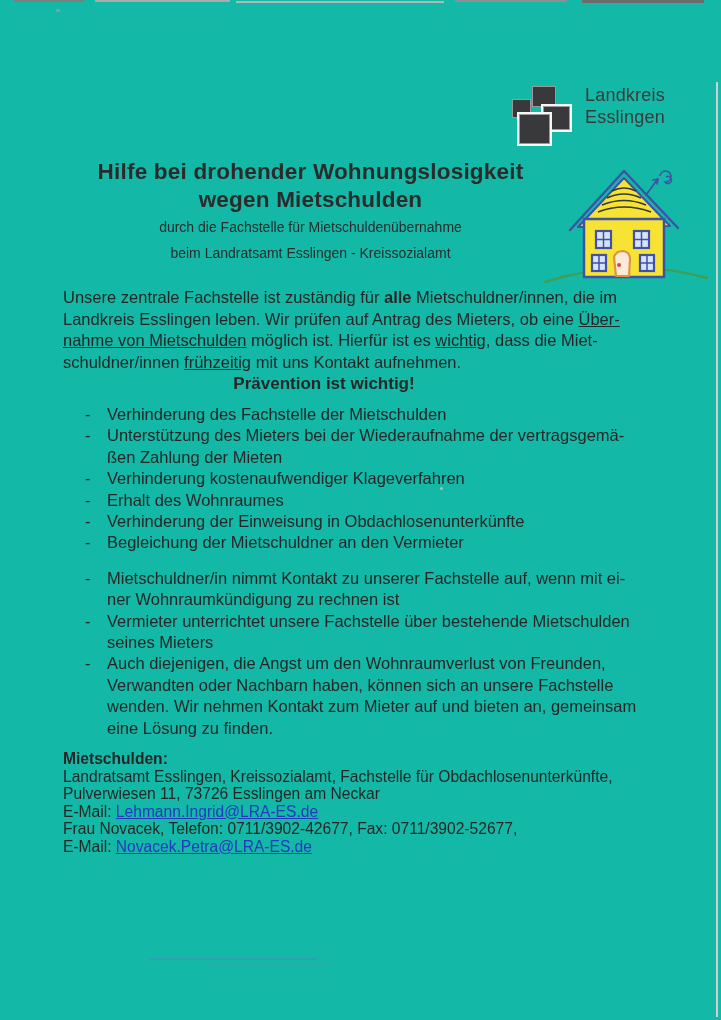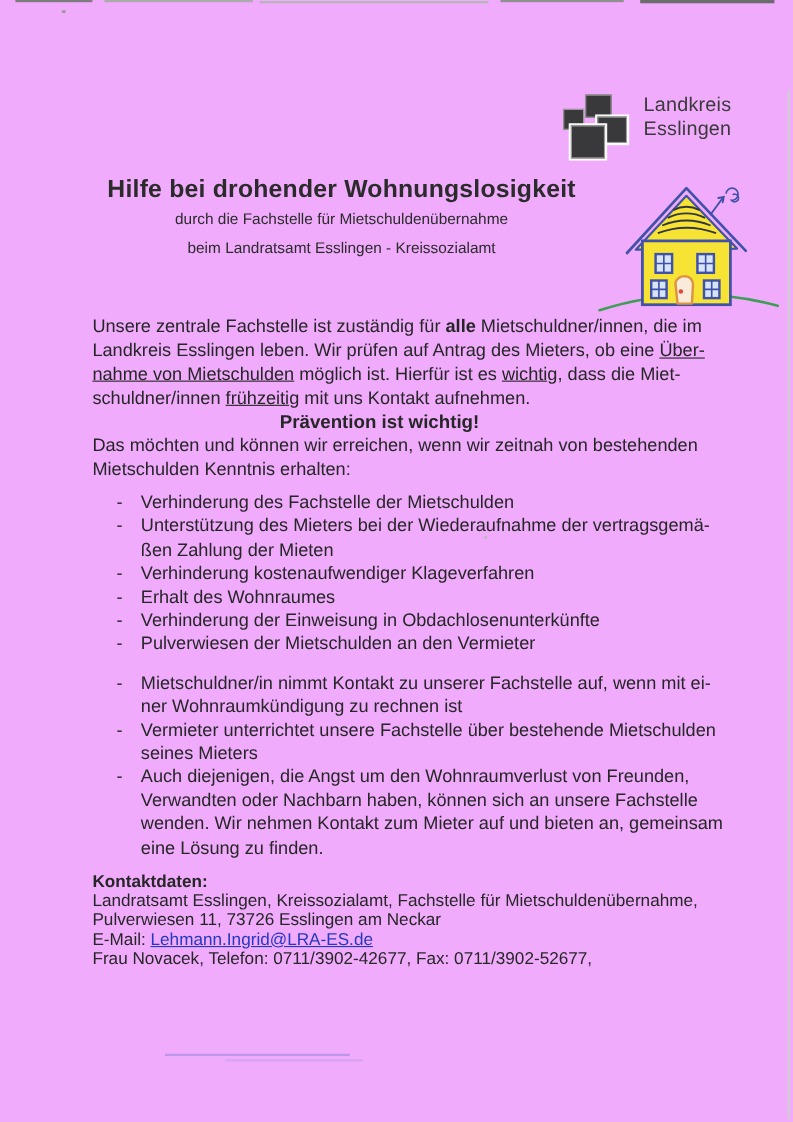--- a/index.html
+++ b/index.html
@@ -1,21 +1,21 @@
 <!DOCTYPE html>
 <html lang="de" style="--link-blue: #2438c0; --logo-dark: #39393b; --house-yellow: #f6e333; --house-blue: #3f51a8; --ground-green: #3f9e55; --door-orange: #dd9440; --door-fill: #faeada;"><head>
 <meta charset="utf-8">
 <style>
   html,body{margin:0;padding:0;}
   body{background:#e8e8e8;}
   .page{
     position:relative;
     width:721px;height:1020px;
     margin:0 auto;
-    background:#f0abfc;
+    background:#14b8a6;
     overflow:hidden;
     font-family:"Liberation Sans","DejaVu Sans",sans-serif;
     color:#262626;
     -webkit-font-smoothing:antialiased;
   }
   
   .scanline{position:absolute;background:#8a8a8a;}
   .speck{position:absolute;border-radius:50%;}
   .edge-line{position:absolute;width:1.5px;background:#cfcfcf;}
   .ghost{position:absolute;filter:blur(.7px);}
@@ -26,21 +26,21 @@
     position:absolute;left:585px;top:84px;
     font-size:18px;line-height:22px;color:#3a3a3a;letter-spacing:.2px;
   }
   
   .title-block{position:absolute;left:58px;top:158px;width:505px;text-align:center;color:#2b2b2b;}
   .title-line{font-size:22.5px;line-height:28px;font-weight:bold;letter-spacing:.2px;}
   .subtitle-line{font-size:14px;line-height:26px;}
   
   .house{position:absolute;left:540px;top:155px;width:178px;height:138px;}
   
-  .content{position:absolute;left:84px;top:287px;width:578px;font-size:16.5px;line-height:21.5px;}
+  .content{position:absolute;left:63px;top:287px;width:578px;font-size:16.5px;line-height:21.5px;}
   .content p{margin:0;}
   .center-heading{margin-top:7px;width:522px;text-align:center;font-weight:bold;font-size:17px;line-height:22px;}
   .para-gap{margin-top:15px;}
   .bullet-list{margin-top:9px;padding-left:22px;line-height:21.4px;}
   .bullet-row{display:flex;align-items:flex-start;}
   .bullet-row .dash{width:22px;flex:0 0 22px;}
   .bullet-row .btext{flex:1;}
   .how-heading{margin-top:3px;}
   .bullet-list.second{margin-top:14px;}
   
@@ -71,20 +71,21 @@
     <div class="logo-square rim" style="left:543px;top:106px;width:27px;height:24px;z-index:2;"></div>
     <div class="logo-square rim" style="left:519px;top:114px;width:31px;height:30px;z-index:3;"></div>
     <div class="logo-name">
       <div>Landkreis</div>
       <div>Esslingen</div>
     </div>
   </div>
 
   <div class="title-block">
     <div class="title-line">Hilfe bei drohender Wohnungslosigkeit</div>
+    <div class="title-line">wegen Mietschulden</div>
     <div class="subtitle-line">durch die Fachstelle für Mietschuldenübernahme</div>
     <div class="subtitle-line">beim Landratsamt Esslingen - Kreissozialamt</div>
   </div>
 
   <div class="house">
     <svg width="178" height="138" viewBox="0 0 178 138" xmlns="http://www.w3.org/2000/svg">
 
       <path d="M5 127 Q 88 101 167 123" fill="none" stroke="var(--ground-green,#3f9e55)" stroke-width="2.4" stroke-linecap="round"></path>
 
       <path d="M38 72 L84 23 L130 71 Z" fill="var(--house-yellow,#f6e333)" stroke="var(--house-blue,#3f51a8)" stroke-width="2" stroke-linejoin="round"></path>
@@ -119,21 +120,20 @@
       <circle cx="79" cy="110" r="2" fill="#d9483a"></circle>
     </svg>
   </div>
 
   <div class="content">
 
     <p id="intro"><span>Unsere zentrale Fachstelle ist zuständig für </span><span style="font-weight: bold;">alle</span><span> Mietschuldner/innen, die im</span><br><span>Landkreis Esslingen leben. Wir prüfen auf Antrag des Mieters, ob eine </span><span style="text-decoration: underline;">Über-</span><br><span style="text-decoration: underline;">nahme von Mietschulden</span><span> möglich ist. Hierfür ist es </span><span style="text-decoration: underline;">wichtig</span><span>, dass die Miet-</span><br><span>schuldner/innen </span><span style="text-decoration: underline;">frühzeitig</span><span> mit uns Kontakt aufnehmen.</span></p>
 
     <p class="center-heading">Prävention ist wichtig!</p>
 
-    <p class="para-gap">Das möchten und können wir erreichen, wenn wir zeitnah von bestehenden<br>Mietschulden Kenntnis erhalten:</p>
 
     <div class="bullet-list">
         <div class="bullet-row">
           <span class="dash">-</span>
           <span class="btext">Verhinderung des Fachstelle der Mietschulden</span>
         </div>
         <div class="bullet-row">
           <span class="dash">-</span>
           <span class="btext">Unterstützung des Mieters bei der Wiederaufnahme der vertragsgemä-<br>ßen Zahlung der Mieten</span>
         </div>
@@ -144,42 +144,43 @@
         <div class="bullet-row">
           <span class="dash">-</span>
           <span class="btext">Erhalt des Wohnraumes</span>
         </div>
         <div class="bullet-row">
           <span class="dash">-</span>
           <span class="btext">Verhinderung der Einweisung in Obdachlosenunterkünfte</span>
         </div>
         <div class="bullet-row">
           <span class="dash">-</span>
-          <span class="btext">Pulverwiesen der Mietschulden an den Vermieter</span>
+          <span class="btext">Begleichung der Mietschuldner an den Vermieter</span>
         </div>
       </div>
 
 
     <div class="bullet-list second">
         <div class="bullet-row">
           <span class="dash">-</span>
           <span class="btext">Mietschuldner/in nimmt Kontakt zu unserer Fachstelle auf, wenn mit ei-<br>ner Wohnraumkündigung zu rechnen ist</span>
         </div>
         <div class="bullet-row">
           <span class="dash">-</span>
           <span class="btext">Vermieter unterrichtet unsere Fachstelle über bestehende Mietschulden<br>seines Mieters</span>
         </div>
         <div class="bullet-row">
           <span class="dash">-</span>
           <span class="btext">Auch diejenigen, die Angst um den Wohnraumverlust von Freunden,<br>Verwandten oder Nachbarn haben, können sich an unsere Fachstelle<br>wenden. Wir nehmen Kontakt zum Mieter auf und bieten an, gemeinsam<br>eine Lösung zu finden.</span>
         </div>
       </div>
 
     <div class="contact">
-      <div class="bold">Kontaktdaten:</div>
-      <div>Landratsamt Esslingen, Kreissozialamt, Fachstelle für Mietschuldenübernahme,</div>
+      <div class="bold">Mietschulden:</div>
+      <div>Landratsamt Esslingen, Kreissozialamt, Fachstelle für Obdachlosenunterkünfte,</div>
       <div>Pulverwiesen 11, 73726 Esslingen am Neckar</div>
       <div><span>E-Mail: </span><a class="email-link">Lehmann.Ingrid@LRA-ES.de</a></div>
       <div>Frau Novacek, Telefon: 0711/3902-42677, Fax: 0711/3902-52677,</div>
+      <div><span>E-Mail: </span><a class="email-link">Novacek.Petra@LRA-ES.de</a></div>
     </div>
 
   </div>
 </div>
 
 </body></html>

